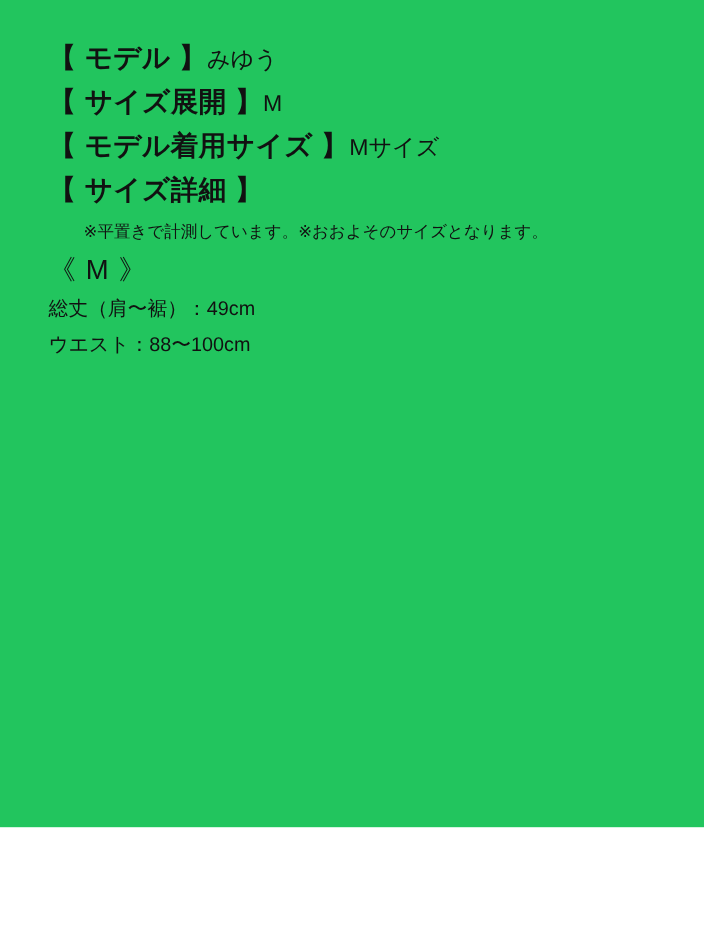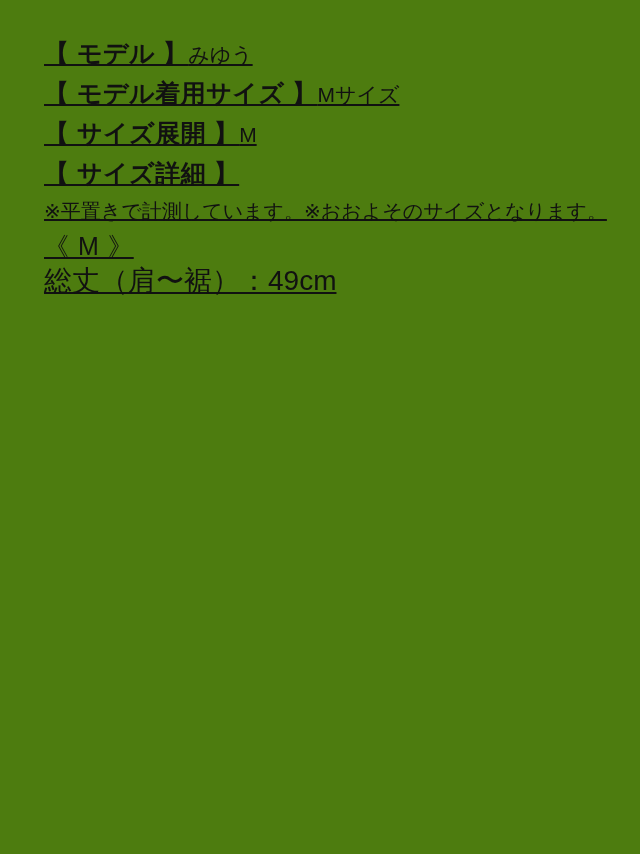--- a/index.html
+++ b/index.html
@@ -10,62 +10,62 @@
   body {
     width: 640px;
     height: 854px;
     font-family: "Liberation Sans", "DejaVu Sans", sans-serif;
     color: #111111;
     overflow: hidden;
   }
   .page {
     position: relative;
     width: 640px;
-    height: 854px;
-    background: #4d7c0f;
+    height: 752px;
+    background: #22c55e;
     box-sizing: border-box;
     padding: 34px 40px 0 44px;
-    text-decoration: underline;
   }
   .spec-block {
     display: block;
   }
   .head-line {
     font-size: 25px;
     line-height: 38px;
     font-weight: bold;
     letter-spacing: 0.5px;
     white-space: nowrap;
   }
   .head-line .bracket-label {
     font-weight: bold;
   }
   .head-line .value {
     font-weight: normal;
     font-size: 21px;
     letter-spacing: 0;
   }
   .note-line {
-    font-size: 20px;
+    font-size: 15px;
     line-height: 30px;
     font-weight: normal;
     letter-spacing: 0;
     white-space: nowrap;
     margin-top: 2px;
+    margin-left: 32px;
   }
   .size-name {
     font-size: 25px;
     line-height: 36px;
     font-weight: normal;
     letter-spacing: 1px;
     margin-top: 2px;
     white-space: nowrap;
   }
   .measure-line {
-    font-size: 28px;
+    font-size: 18px;
     line-height: 33px;
     font-weight: normal;
     letter-spacing: 0;
     white-space: nowrap;
   }
   .measure-line .gap {
     display: inline-block;
     width: 22px;
   }
 </style>
@@ -74,40 +74,41 @@
 
 <div class="page">
 
   <div class="spec-block">
 
     <div class="head-line">
       <span class="bracket-label">【 モデル 】</span><span class="value">みゆう</span>
     </div>
 
     <div class="head-line">
-      <span class="bracket-label">【 モデル着用サイズ 】</span><span class="value">Mサイズ</span>
+      <span class="bracket-label">【 サイズ展開 】</span><span class="value">M</span>
     </div>
 
     <div class="head-line">
-      <span class="bracket-label">【 サイズ展開 】</span><span class="value">M</span>
+      <span class="bracket-label">【 モデル着用サイズ 】</span><span class="value">Mサイズ</span>
     </div>
 
     <div class="head-line">
       <span class="bracket-label">【 サイズ詳細 】</span><span class="value"></span>
     </div>
 
   </div>
 
   <div class="note-line">※平置きで計測しています。※おおよそのサイズとなります。</div>
 
   <div class="size-name">《 M 》</div>
 
   <div class="measure-list">
 
     <div class="measure-line">総丈（肩〜裾）：49cm</div>
 
 
 
 
+    <div class="measure-line">ウエスト：88〜100cm</div>
 
   </div>
 
 </div>
 
 </body></html>

